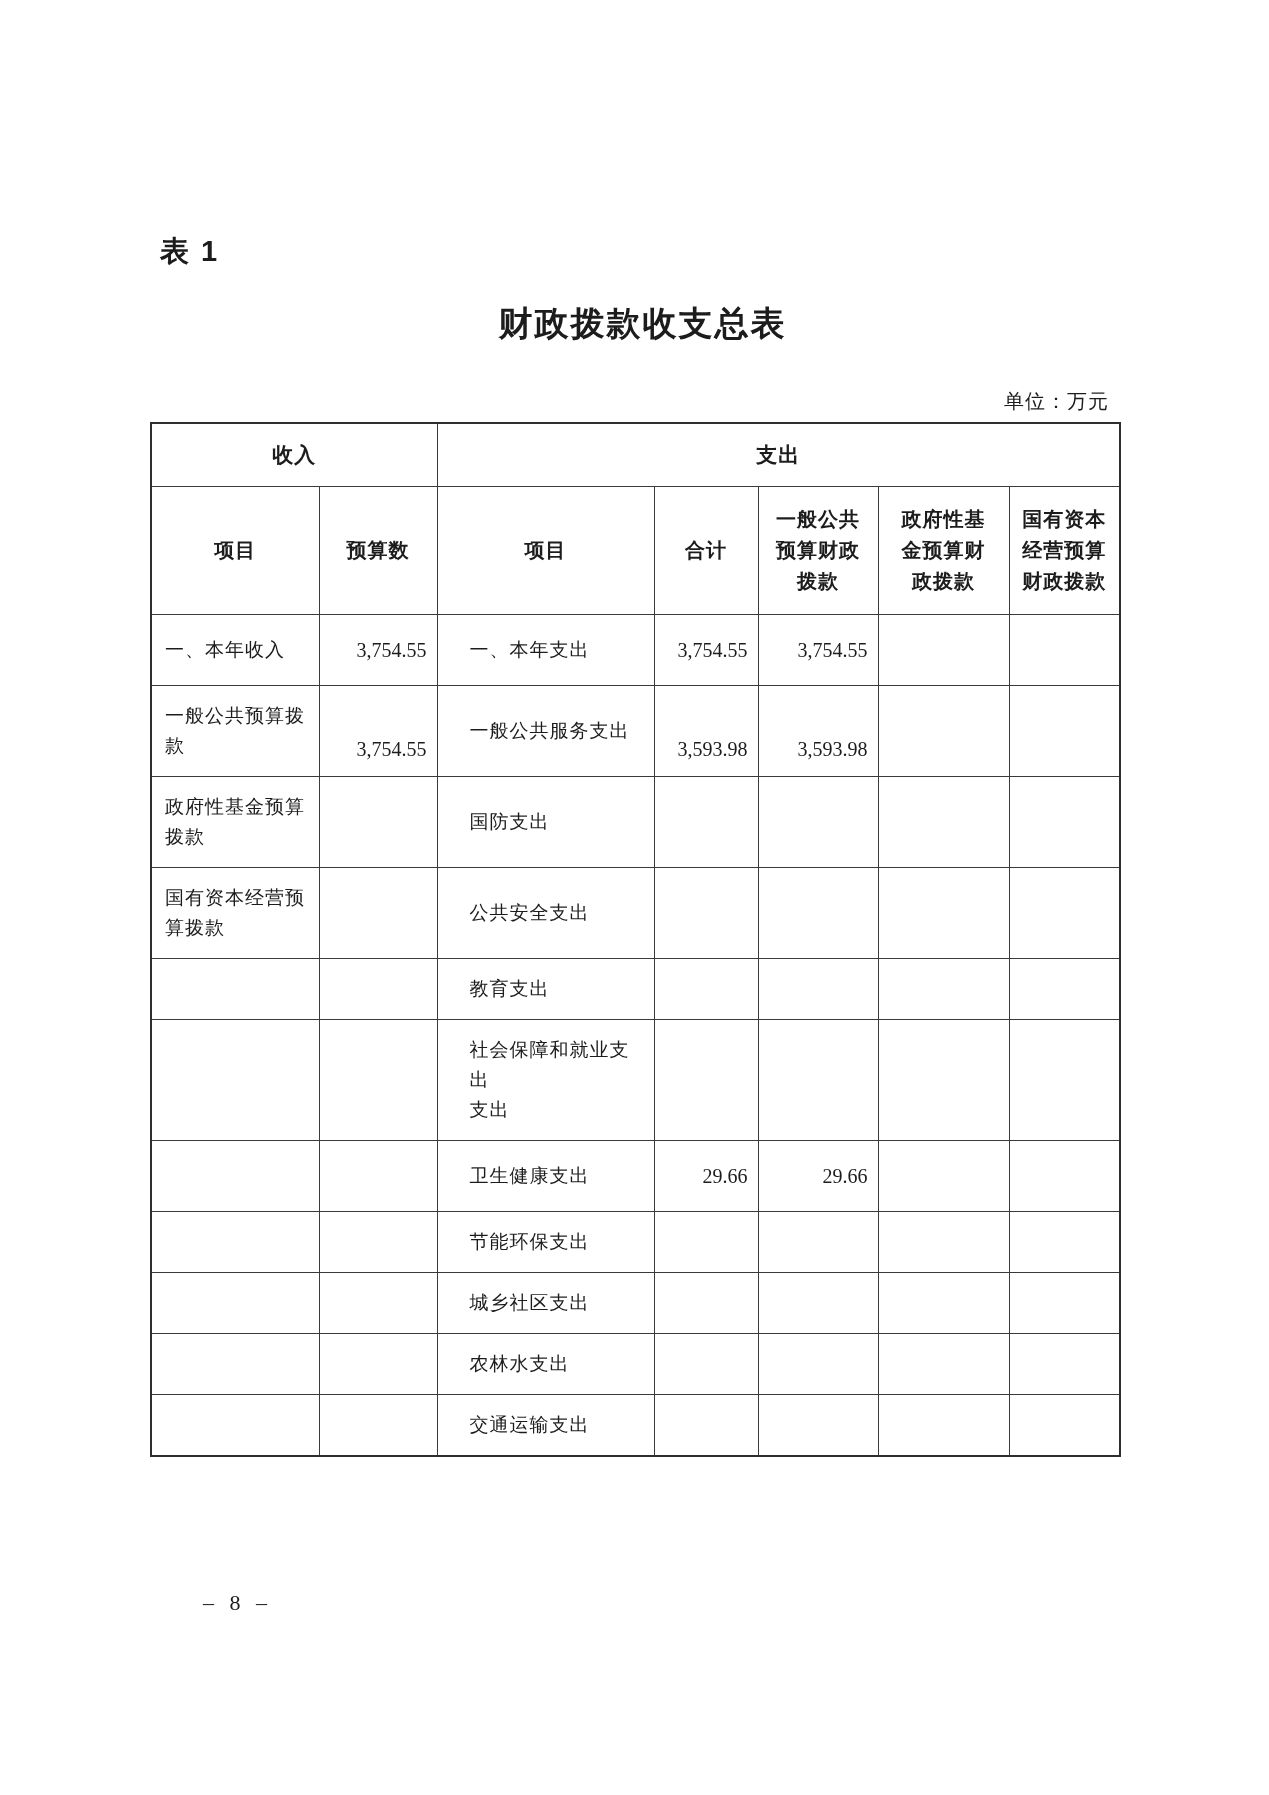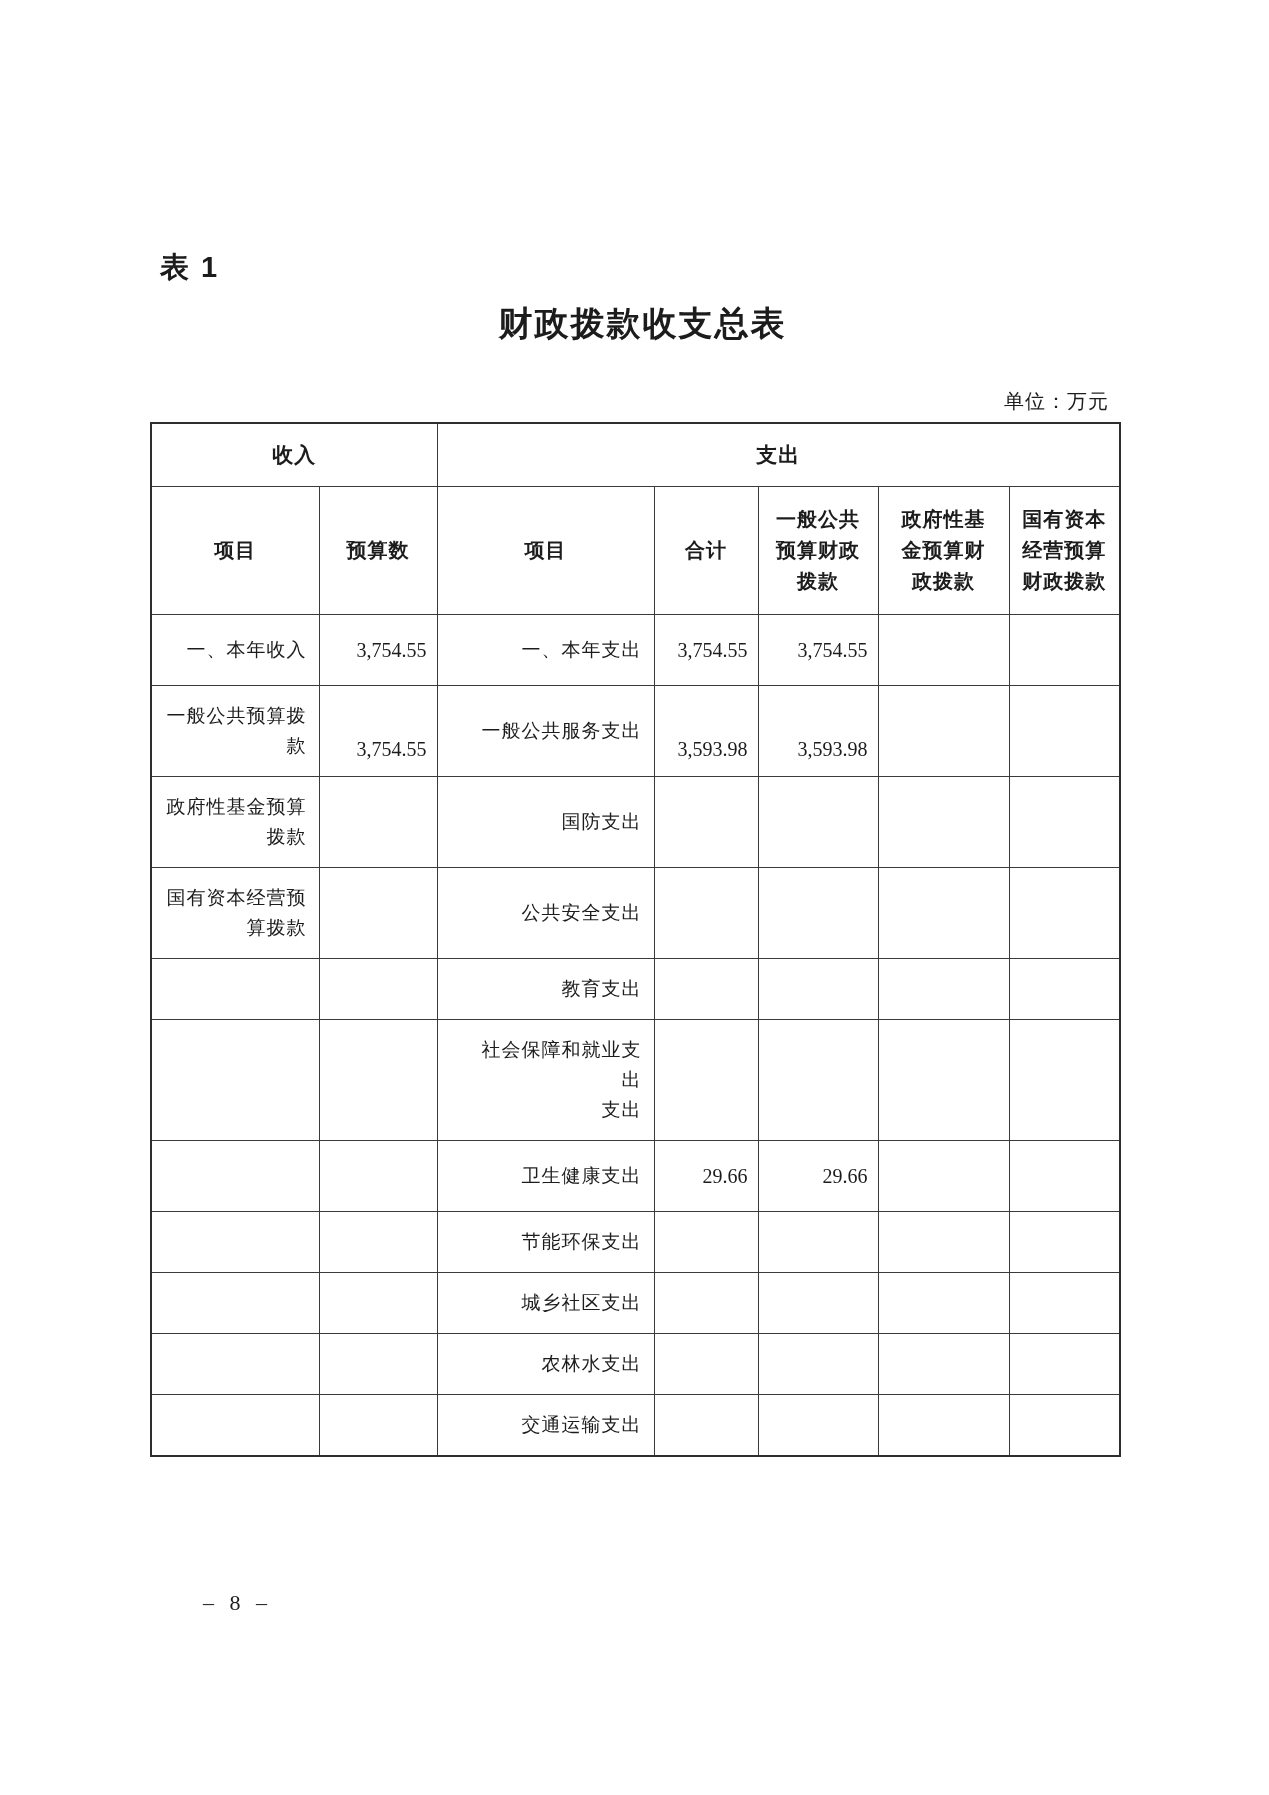--- a/index.html
+++ b/index.html
@@ -5,21 +5,21 @@
   html,body { margin:0; padding:0; background:#ffffff; }
   .page {
     position:relative;
     width:1269px; height:1795px;
     background:#ffffff;
     color:#1c1c1c;
     font-family:"Liberation Serif","DejaVu Serif",serif;
     overflow:hidden;
   }
   .table-caption {
-    position:absolute; left:160px; top:248px;
+    position:absolute; left:160px; top:232px;
     font-size:29px; font-weight:700;
     font-family:"Liberation Sans","DejaVu Sans",sans-serif;
     letter-spacing:2px;
   }
   .doc-title {
     position:absolute; left:0; top:293px; width:1269px;
     margin:8px; text-align:center;
     font-size:34px; font-weight:700;
     font-family:"Liberation Sans","DejaVu Sans",sans-serif;
     letter-spacing:2px;
@@ -50,21 +50,21 @@
     height:125px; font-size:20px;
     line-height:31px;
     white-space:pre-line;
   }
   .budget-table td {
     font-size:19px; line-height:30px;
     vertical-align:middle;
     background:#ffffff;
   }
   td.c-label {
-    text-align:right;
+    text-align:left;
     padding:15px 12px 15px 13px;
     white-space:pre-line;
     letter-spacing:1px;
   }
   td.c-label.c3 { padding-left:32px; }
   td.c-num {
     text-align:right;
     font-size:20px;
     padding:20px 10px;
   }

